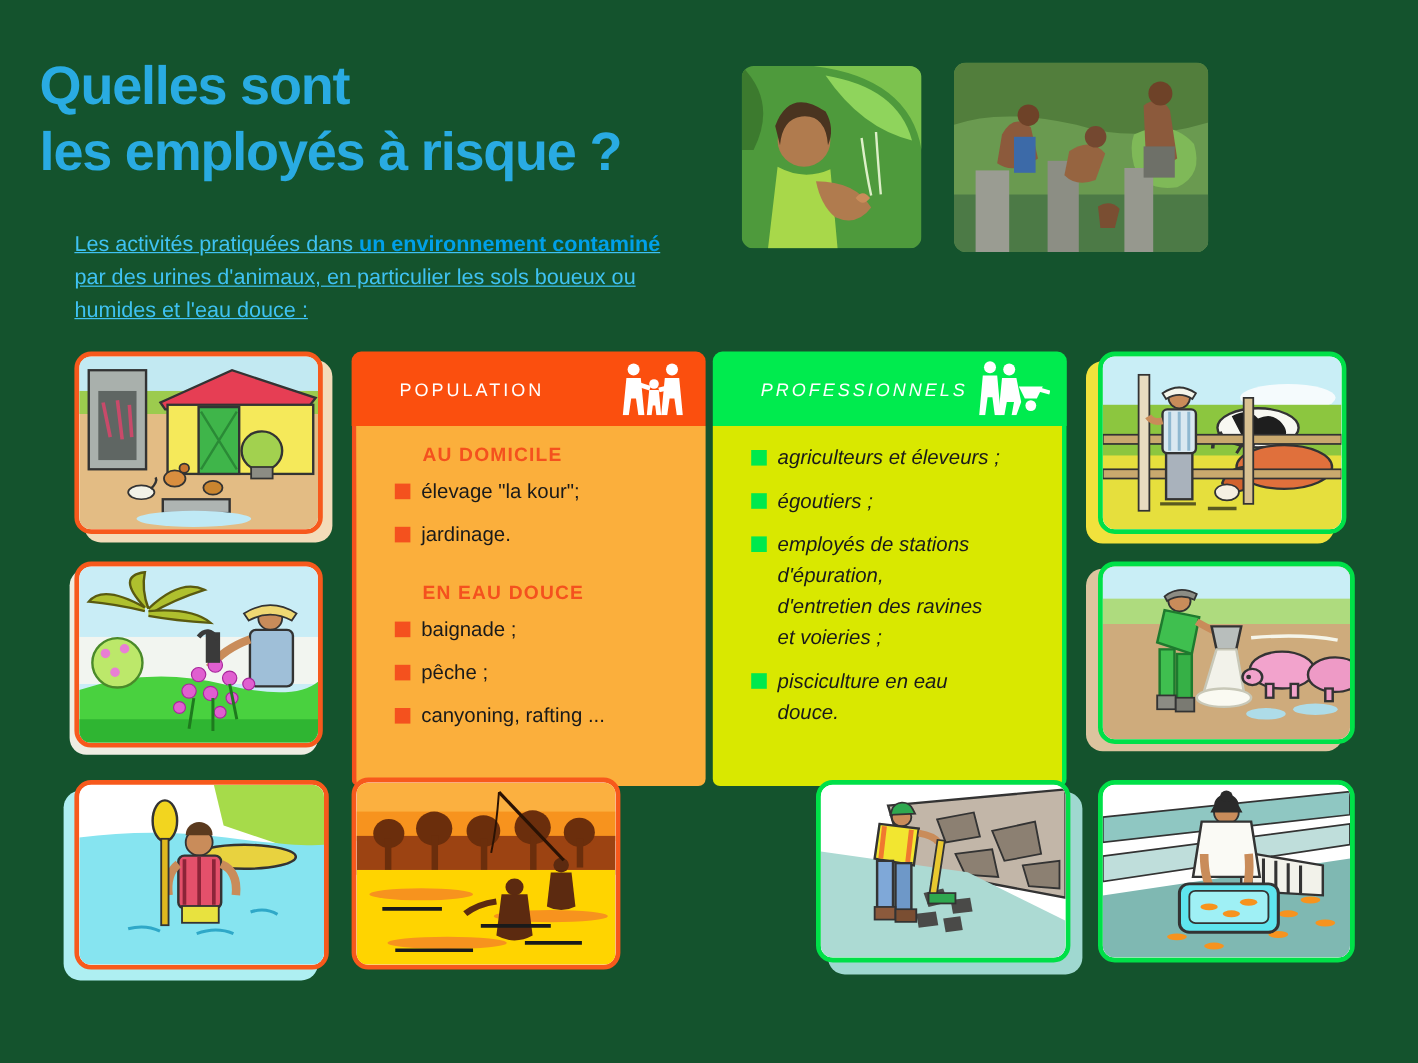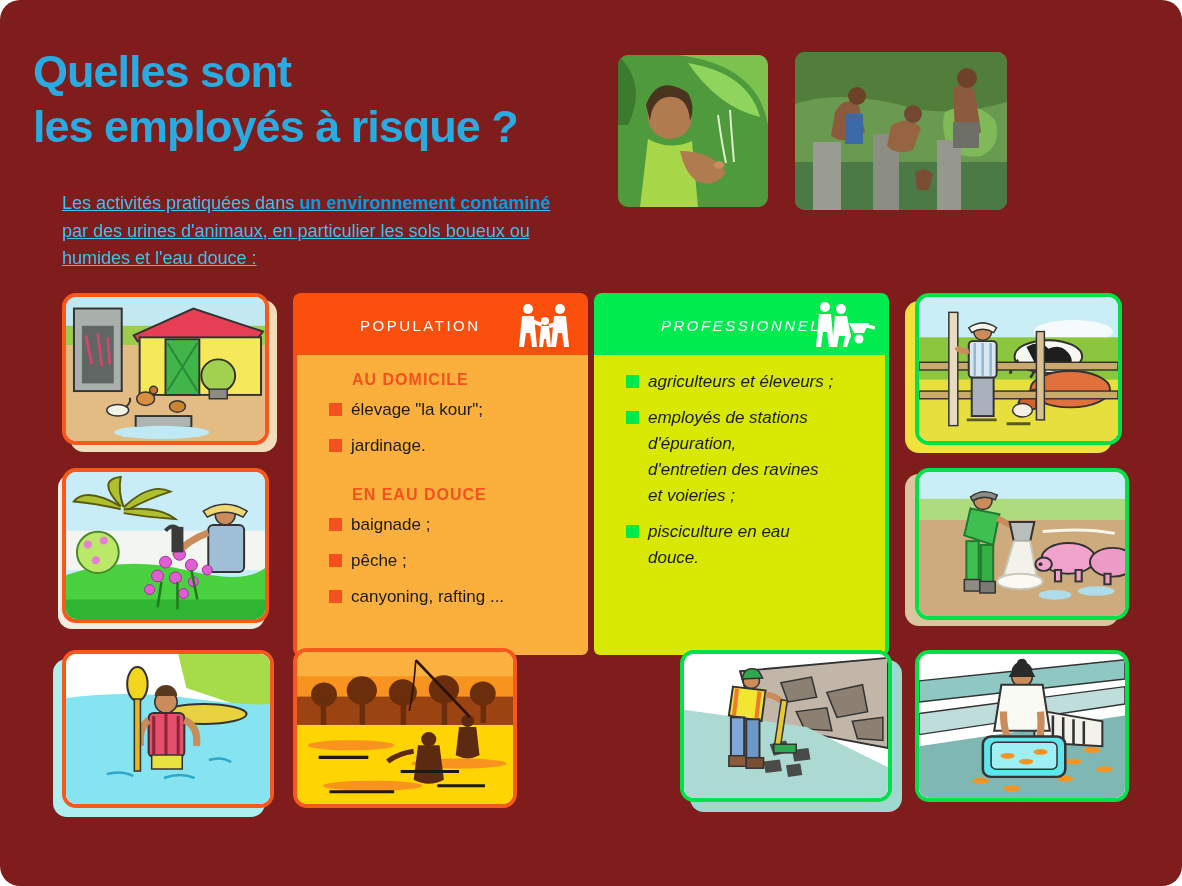--- a/index.html
+++ b/index.html
@@ -1,19 +1,18 @@
 <!DOCTYPE html>
 <html><head>
 <meta charset="utf-8">
 <style>
   html,body{margin:0;padding:0;background:#ffffff;}
   .page{
-    position:relative;width:1182px;height:886px;background:#7f1d1d;overflow:hidden;
+    position:relative;width:1182px;height:886px;background:#14532d;overflow:hidden;
     font-family:"Liberation Sans","DejaVu Sans",sans-serif;
-    border-radius:20px;
   }
   
   .title{
     position:absolute;left:33px;top:44px;width:560px;
     color:#29ABE2;font-weight:bold;font-size:45px;line-height:55px;letter-spacing:-1px;
   }
   .intro{
     position:absolute;left:62px;top:172px;width:512px;
     color:#3FC2F2;font-size:18px;line-height:27.5px;text-decoration:underline;
   }
@@ -26,21 +25,21 @@
   
   .panel{position:absolute;top:293px;width:295px;height:330px;}
   .panel-pop{left:293px;}
   .panel-pro{left:594px;font-style:italic;}
   .panel-header{
     position:relative;height:62px;border-radius:8px 8px 0 0;
     color:#ffffff;font-size:15px;letter-spacing:2.5px;
   }
   .panel-pop .panel-header{background:#FB4F0E;}
   .panel-pro .panel-header{background:#00EB4E;}
-  .panel-header .hdr-label{position:absolute;left:67px;top:24px;}
+  .panel-header .hdr-label{position:absolute;left:40px;top:24px;}
   .panel-header .hdr-icon{position:absolute;right:14px;bottom:5px;}
   .panel-body{height:300px;border-radius:0 0 6px 6px;box-sizing:border-box;}
   .panel-pop .panel-body{background:#FBAF3C;border-left:4px solid #F4511E;padding-top:16px;}
   .panel-pro .panel-body{background:#D9E800;border-right:4px solid #00EB4E;padding-top:14px;}
   .sec-heading{
     margin:0 0 8px 0;padding-left:55px;
     color:#F4511E;font-weight:bold;font-size:16px;letter-spacing:1px;
   }
   .sec-heading.second{margin-top:27px;}
   ul.blist{list-style:none;margin:0;padding:0 0 0 32px;}
@@ -179,20 +178,24 @@
       </span>
     </header>
     <div class="panel-body">
       <ul class="blist">
         <li>
             <span class="sq"></span>
             <span class="li-text">agriculteurs et éleveurs ;</span>
           </li>
         <li>
             <span class="sq"></span>
+            <span class="li-text">égoutiers ;</span>
+          </li>
+        <li>
+            <span class="sq"></span>
             <span class="li-text">employés de stations
 d'épuration,
 d'entretien des ravines
 et voieries ;</span>
           </li>
         <li>
             <span class="sq"></span>
             <span class="li-text">pisciculture en eau
 douce.</span>
           </li>

